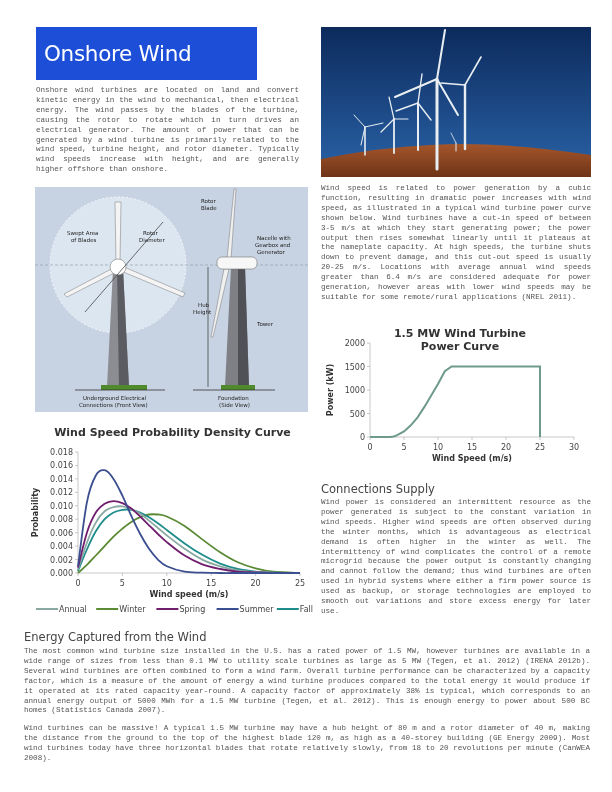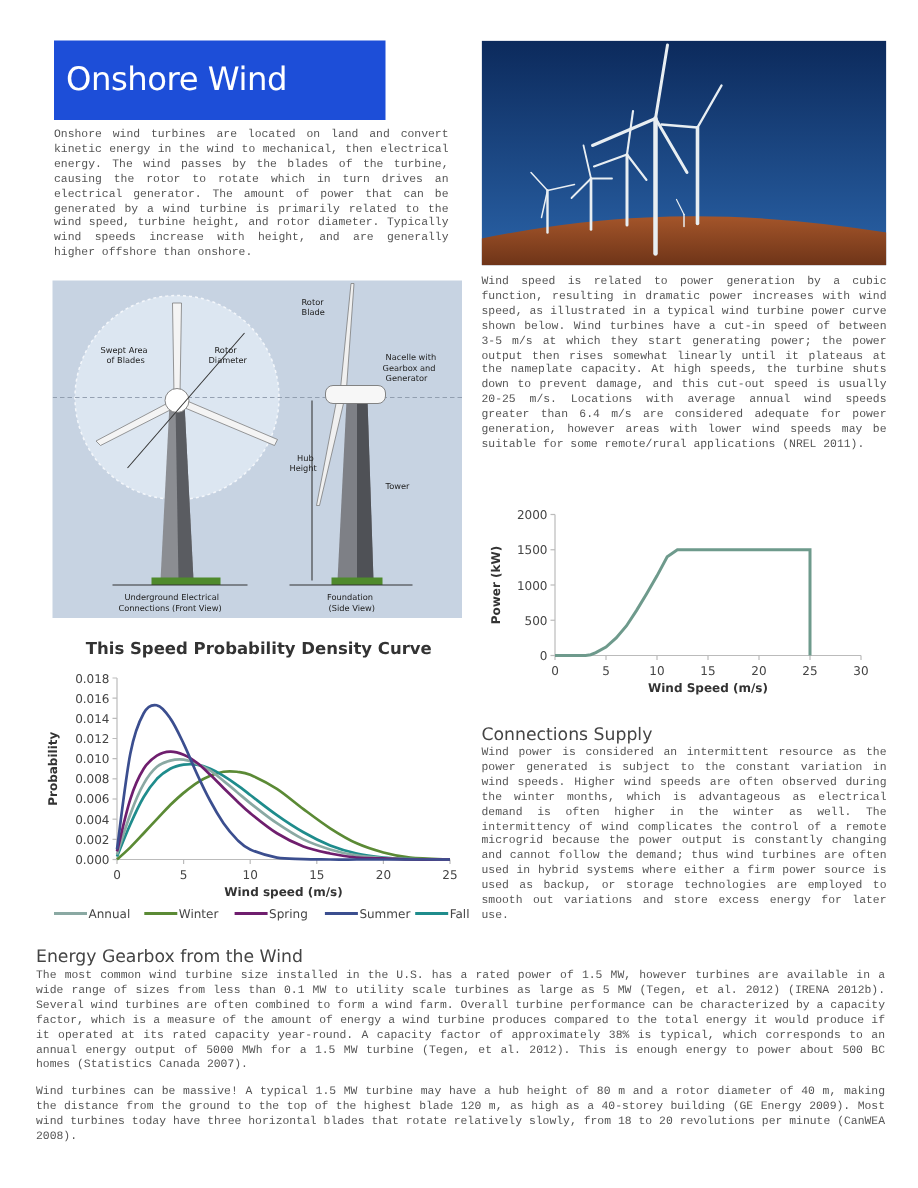--- a/index.html
+++ b/index.html
@@ -107,20 +107,21 @@
       <text x="44" y="220">Connections (Front View)</text>
       <text x="183" y="213">Foundation</text>
       <text x="184" y="220">(Side View)</text>
     </g>
   </svg>
 </div>
 
 <p class="abs body" style="left:321px; top:184px; width:270px;">Wind speed is related to power generation by a cubic function, resulting in dramatic power increases with wind speed, as illustrated in a typical wind turbine power curve shown below. Wind turbines have a cut-in speed of between 3-5 m/s at which they start generating power; the power output then rises somewhat linearly until it plateaus at the nameplate capacity. At high speeds, the turbine shuts down to prevent damage, and this cut-out speed is usually 20-25 m/s. Locations with average annual wind speeds greater than 6.4 m/s are considered adequate for power generation, however areas with lower wind speeds may be suitable for some remote/rural applications (NREL 2011).</p>
 
 <div class="abs" style="left:320px; top:325px; width:270px; height:145px;">
+  <div class="abs chart-title" style="left:60px; top:2px; width:160px; line-height:13px;">1.5 MW Wind Turbine Power Curve</div>
   <svg id="pc-svg" class="abs" style="left:0; top:0;" width="270" height="145">
       <line x1="50" y1="112" x2="254" y2="112" stroke="#bbb" stroke-width="0.8"></line>
       <line x1="50" y1="112" x2="50" y2="18" stroke="#bbb" stroke-width="0.8"></line>
       <line x1="50" y1="112" x2="50" y2="115" stroke="#bbb" stroke-width="0.8"></line>
       <text x="50" y="125" font-size="8" text-anchor="middle" fill="#444">0</text>
       <line x1="84" y1="112" x2="84" y2="115" stroke="#bbb" stroke-width="0.8"></line>
       <text x="84" y="125" font-size="8" text-anchor="middle" fill="#444">5</text>
       <line x1="118" y1="112" x2="118" y2="115" stroke="#bbb" stroke-width="0.8"></line>
       <text x="118" y="125" font-size="8" text-anchor="middle" fill="#444">10</text>
       <line x1="152" y1="112" x2="152" y2="115" stroke="#bbb" stroke-width="0.8"></line>
@@ -141,21 +142,21 @@
       <text x="45" y="44.5" font-size="8" text-anchor="end" fill="#444">1500</text>
       <line x1="47" y1="18" x2="50" y2="18" stroke="#bbb" stroke-width="0.8"></line>
       <text x="45" y="21" font-size="8" text-anchor="end" fill="#444">2000</text>
       <text x="152" y="136" font-size="8" font-weight="bold" text-anchor="middle" fill="#333">Wind Speed (m/s)</text>
       <text x="13" y="65" font-size="8" font-weight="bold" text-anchor="middle" fill="#333" transform="rotate(-90 13 65)">Power (kW)</text>
       <polyline points="50.0,112.0 70.4,112.0 73.8,111.5 77.2,110.1 84.0,106.4 90.8,100.3 97.6,92.3 104.4,81.9 111.2,70.6 118.0,58.9 124.8,46.2 131.6,41.5 138.4,41.5 220.0,41.5 220.0,112.0" fill="none" stroke="#6e9a8c" stroke-width="2"></polyline>
     </svg>
 </div>
 
 <div class="abs" style="left:30px; top:422px; width:285px; height:200px;">
-  <div class="abs chart-title" style="left:0; top:4px; width:285px;">This Speed Probability Density Curve</div>
+  <div class="abs chart-title" style="left:0; top:4px; width:285px;">Wind Speed Probability Density Curve</div>
   <svg id="pdf-svg" class="abs" style="left:0; top:0;" width="285" height="200">
       <line x1="48" y1="151" x2="270" y2="151" stroke="#bbb" stroke-width="0.8"></line>
       <line x1="48" y1="151" x2="48" y2="30" stroke="#bbb" stroke-width="0.8"></line>
       <line x1="48" y1="151" x2="48" y2="154" stroke="#bbb" stroke-width="0.8"></line>
       <text x="48" y="164" font-size="8" text-anchor="middle" fill="#444">0</text>
       <line x1="92.4" y1="151" x2="92.4" y2="154" stroke="#bbb" stroke-width="0.8"></line>
       <text x="92.4" y="164" font-size="8" text-anchor="middle" fill="#444">5</text>
       <line x1="136.8" y1="151" x2="136.8" y2="154" stroke="#bbb" stroke-width="0.8"></line>
       <text x="136.8" y="164" font-size="8" text-anchor="middle" fill="#444">10</text>
       <line x1="181.2" y1="151" x2="181.2" y2="154" stroke="#bbb" stroke-width="0.8"></line>
@@ -200,15 +201,15 @@
       <line x1="186.60000000000002" y1="187" x2="208.60000000000002" y2="187" stroke="#3b4e8f" stroke-width="2"></line>
       <text x="209.60000000000002" y="190" font-size="8" fill="#444">Summer</text>
       <line x1="246.8" y1="187" x2="268.8" y2="187" stroke="#1f8c8c" stroke-width="2"></line>
       <text x="269.8" y="190" font-size="8" fill="#444">Fall</text>
     </svg>
 </div>
 
 <h2 class="abs sec" style="left:321px; top:482px;">Connections Supply</h2>
 <p class="abs body" style="left:321px; top:498px; width:270px;">Wind power is considered an intermittent resource as the power generated is subject to the constant variation in wind speeds. Higher wind speeds are often observed during the winter months, which is advantageous as electrical demand is often higher in the winter as well. The intermittency of wind complicates the control of a remote microgrid because the power output is constantly changing and cannot follow the demand; thus wind turbines are often used in hybrid systems where either a firm power source is used as backup, or storage technologies are employed to smooth out variations and store excess energy for later use.</p>
 
-<h2 class="abs sec" style="left:24px; top:630px;">Energy Gearbox from the Wind</h2>
+<h2 class="abs sec" style="left:24px; top:630px;">Energy Captured from the Wind</h2>
 <p class="abs body" style="left:24px; top:647px; width:566px;">The most common wind turbine size installed in the U.S. has a rated power of 1.5 MW, however turbines are available in a wide range of sizes from less than 0.1 MW to utility scale turbines as large as 5 MW (Tegen, et al. 2012) (IRENA 2012b). Several wind turbines are often combined to form a wind farm. Overall turbine performance can be characterized by a capacity factor, which is a measure of the amount of energy a wind turbine produces compared to the total energy it would produce if it operated at its rated capacity year-round. A capacity factor of approximately 38% is typical, which corresponds to an annual energy output of 5000 MWh for a 1.5 MW turbine (Tegen, et al. 2012). This is enough energy to power about 500 BC homes (Statistics Canada 2007).</p>
 <p class="abs body" style="left:24px; top:724px; width:566px;">Wind turbines can be massive! A typical 1.5 MW turbine may have a hub height of 80 m and a rotor diameter of 40 m, making the distance from the ground to the top of the highest blade 120 m, as high as a 40-storey building (GE Energy 2009). Most wind turbines today have three horizontal blades that rotate relatively slowly, from 18 to 20 revolutions per minute (CanWEA 2008).</p>
 
 </body></html>

